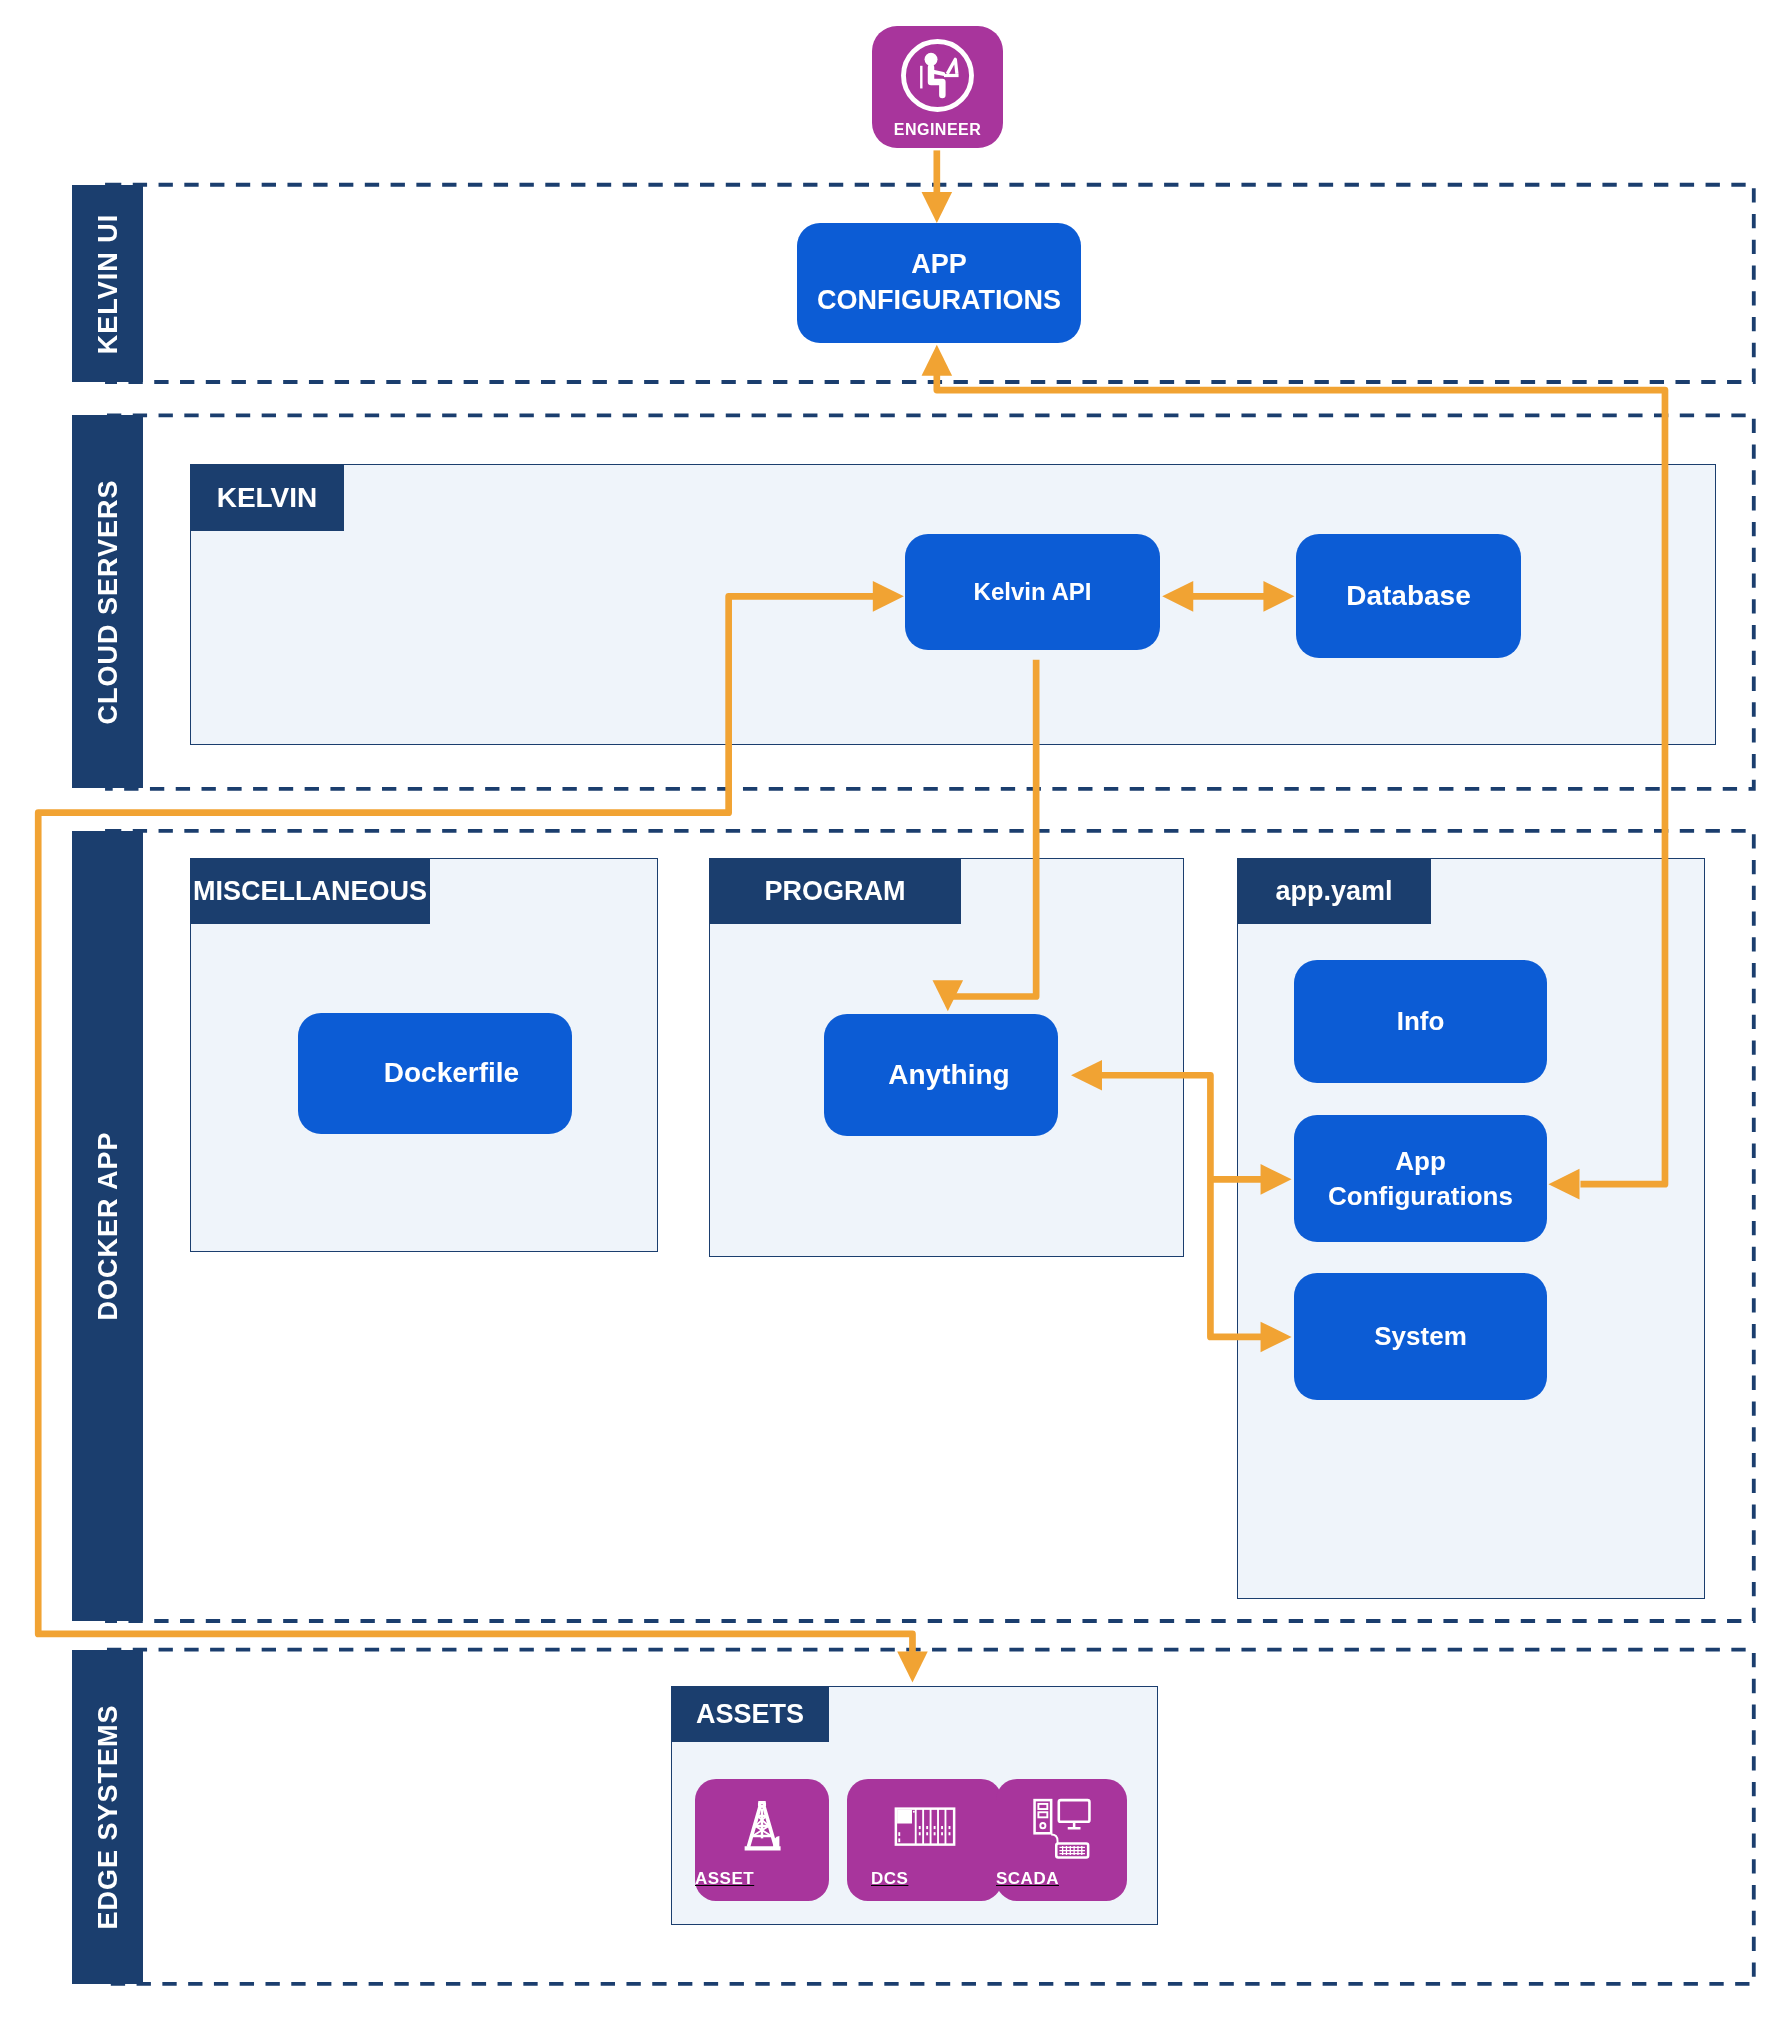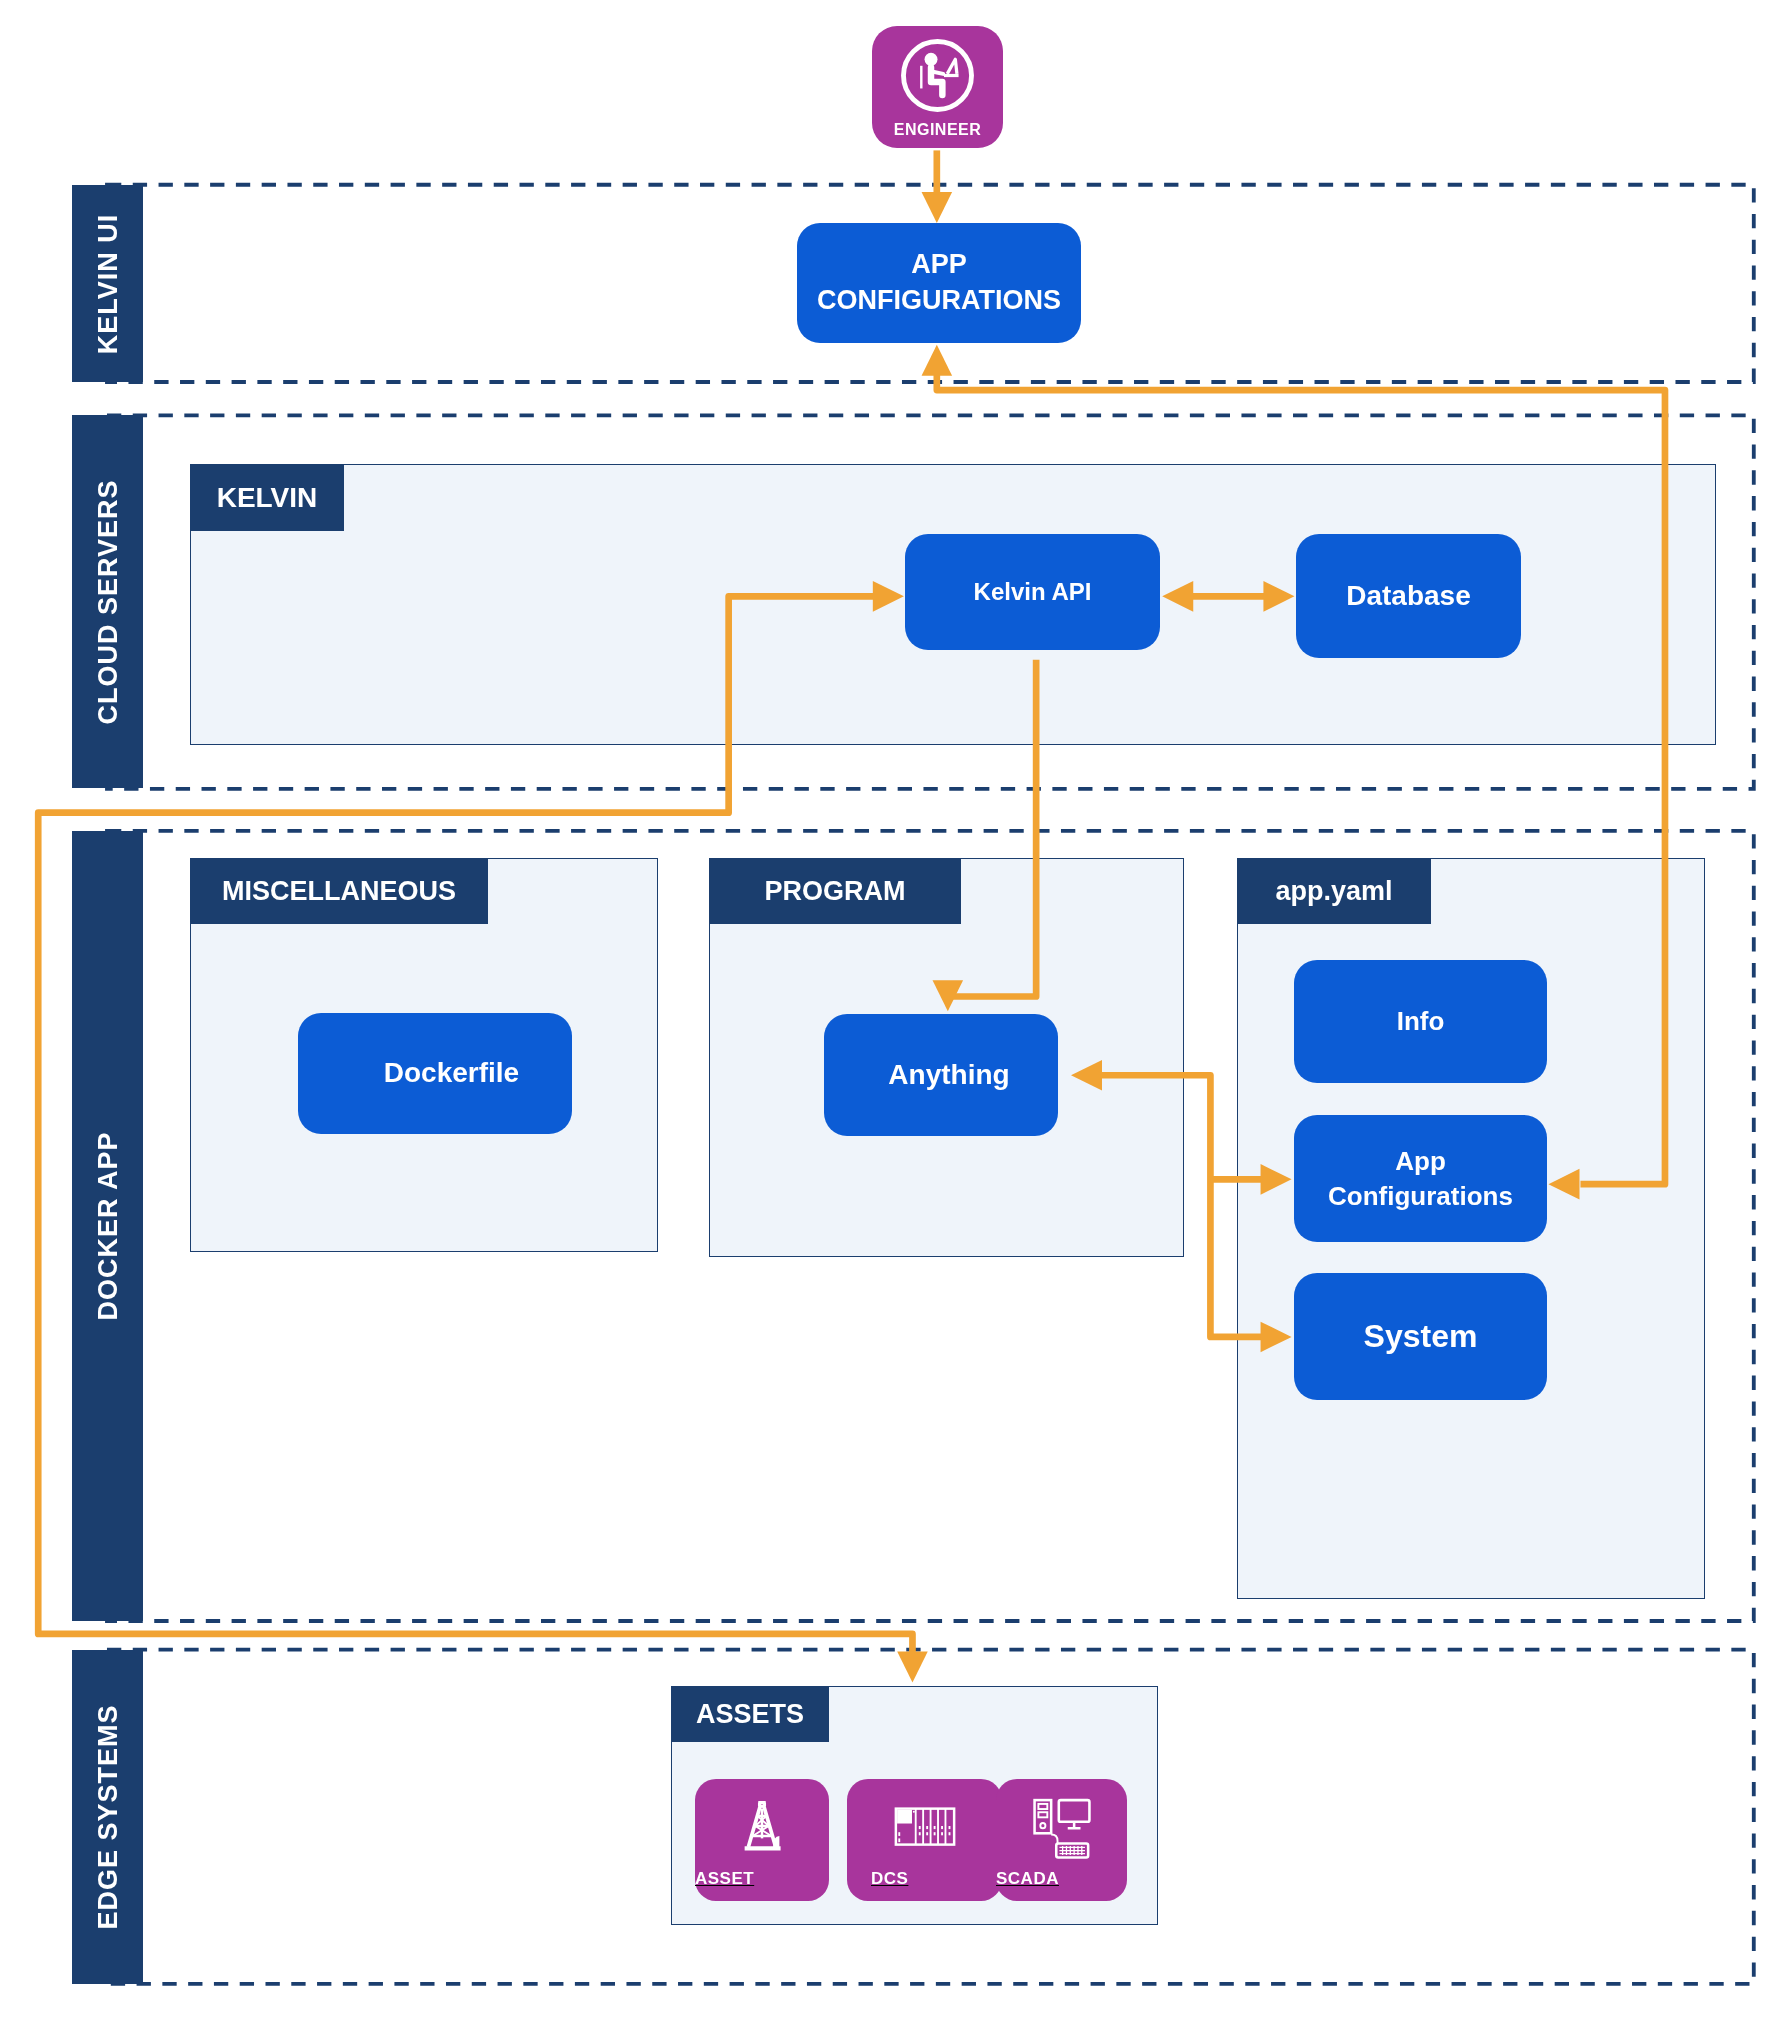--- a/index.html
+++ b/index.html
@@ -63,32 +63,32 @@
   </div>
 
   <div class="btn" style="left:797px;top:223px;width:284px;height:120px;font-size:27px;">APP CONFIGURATIONS</div>
 
   <div class="panel" style="left:190px;top:464px;width:1526px;height:281px;"></div>
   <div class="tab" style="left:190px;top:464px;width:154px;height:67px;font-size:28px;text-align:center;">KELVIN</div>
   <div class="btn" style="left:905px;top:534px;width:255px;height:116px;font-size:24px;">Kelvin API</div>
   <div class="btn" style="left:1296px;top:534px;width:225px;height:124px;font-size:28px;">Database</div>
 
   <div class="panel" style="left:190px;top:858px;width:468px;height:394px;"></div>
-  <div class="tab" style="left:190px;top:858px;width:298px;height:66px;">MISCELLANEOUS</div>
+  <div class="tab" style="left:190px;top:858px;width:240px;height:66px;">MISCELLANEOUS</div>
   <div class="btn" style="left:298px;top:1013px;width:241px;height:121px;font-size:28px;padding-left:33px;">Dockerfile</div>
 
   <div class="panel" style="left:709px;top:858px;width:475px;height:399px;"></div>
   <div class="tab" style="left:709px;top:858px;width:252px;height:66px;">PROGRAM</div>
   <div class="btn" style="left:824px;top:1014px;width:218px;height:122px;font-size:28px;padding-left:16px;">Anything</div>
 
   <div class="panel" style="left:1237px;top:858px;width:468px;height:741px;"></div>
   <div class="tab" style="left:1237px;top:858px;width:194px;height:66px;">app.yaml</div>
   <div class="btn" style="left:1294px;top:960px;width:253px;height:123px;font-size:26px;">Info</div>
   <div class="btn" style="left:1294px;top:1115px;width:253px;height:127px;font-size:26px;padding:0 19px;box-sizing:border-box;">App Configurations</div>
-  <div class="btn" style="left:1294px;top:1273px;width:253px;height:127px;font-size:32px;">System</div>
+  <div class="btn" style="left:1294px;top:1273px;width:253px;height:127px;font-size:26px;">System</div>
 
   <div class="panel" style="left:671px;top:1686px;width:487px;height:239px;"></div>
   <div class="tab" style="left:671px;top:1686px;width:158px;height:56px;">ASSETS</div>
 
   <div class="tile" style="left:695px;top:1779px;width:134px;height:122px;">
     <div class="tile-icon">
       <svg width="62" height="62" viewBox="0 0 100 100">
         <path d="M44 12 H56 M45 18 H55 M46 12 V18 M54 12 V18" stroke="#fff" stroke-width="5"></path>
         <path d="M47 18 L28 84 M53 18 L72 84" stroke="#fff" stroke-width="6"></path>
         <path d="M43 34 H57 M39 50 H61 M35 66 H65" stroke="#fff" stroke-width="4"></path>

